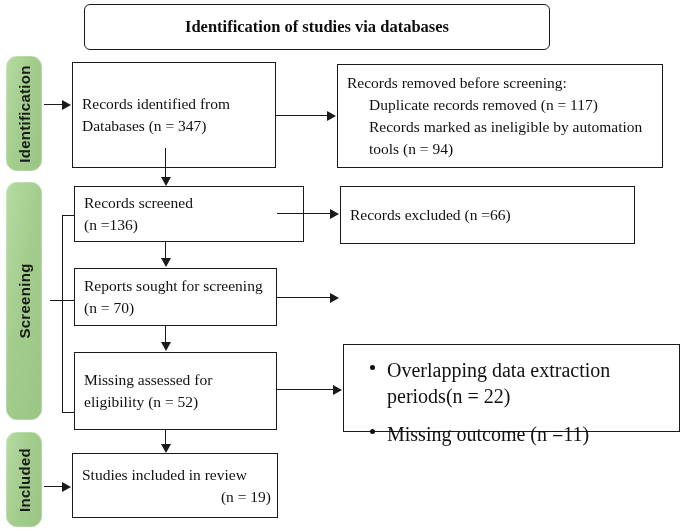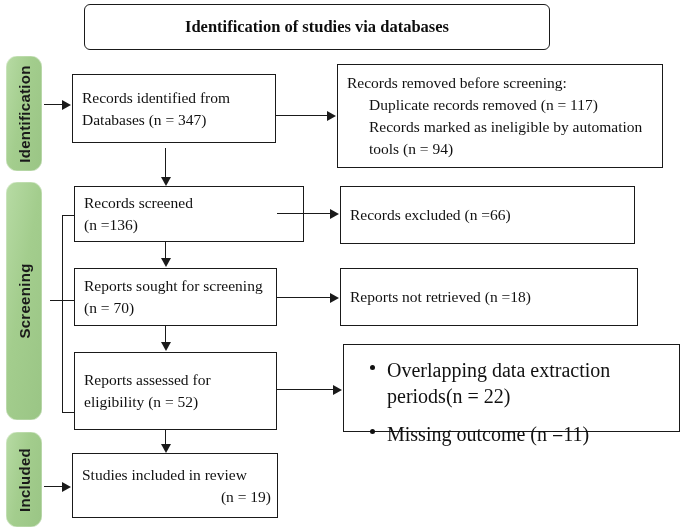--- a/index.html
+++ b/index.html
@@ -139,21 +139,21 @@
   </div>
 
   <div class="stage" style="left:6px; top:182px; width:36px; height:238px;">
     <div class="stage-label">Screening</div>
   </div>
 
   <div class="stage" style="left:6px; top:432px; width:36px; height:95px;">
     <div class="stage-label">Included</div>
   </div>
 
-  <div class="box" style="left:72px; top:74px; width:204px; height:69px;">
+  <div class="box" style="left:72px; top:62px; width:204px; height:106px;">
     <div class="box-text vcenter">
       <div>Records identified from</div>
       <div>Databases (n = 347)</div>
     </div>
   </div>
 
   <div class="box" style="left:337px; top:64px; width:326px; height:104px;">
     <div class="box-text vcenter">
       <div>Records removed before screening:</div>
       <div class="indent">Duplicate records removed (n = 117)</div>
@@ -175,29 +175,24 @@
     </div>
   </div>
 
   <div class="box" style="left:74px; top:268px; width:203px; height:58px;">
     <div class="box-text vcenter">
       <div>Reports sought for screening</div>
       <div>(n = 70)</div>
     </div>
   </div>
 
-  <div class="box" style="left:340px; top:268px; width:298px; height:58px;">
-    <div class="box-text vcenter">
-      <div>Reports not retrieved (n =18)</div>
-    </div>
-  </div>
 
   <div class="box" style="left:74px; top:352px; width:203px; height:78px;">
     <div class="box-text vcenter">
-      <div>Reports assessed for</div>
+      <div>Missing assessed for</div>
       <div>eligibility (n = 52)</div>
     </div>
   </div>
 
   <div class="box" style="left:343px; top:344px; width:337px; height:88px;">
     <div class="box-text" style="top:8px;">
       <ul class="bullets">
         <li>Overlapping data extraction periods(n = 22)</li>
         <li>Missing outcome  (n =11)</li>
       </ul>

